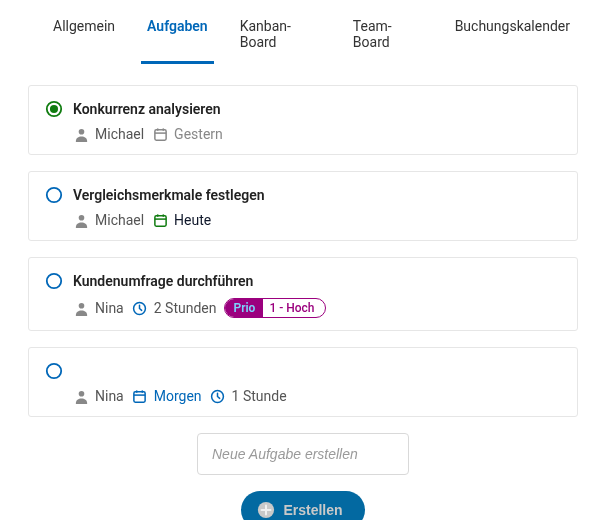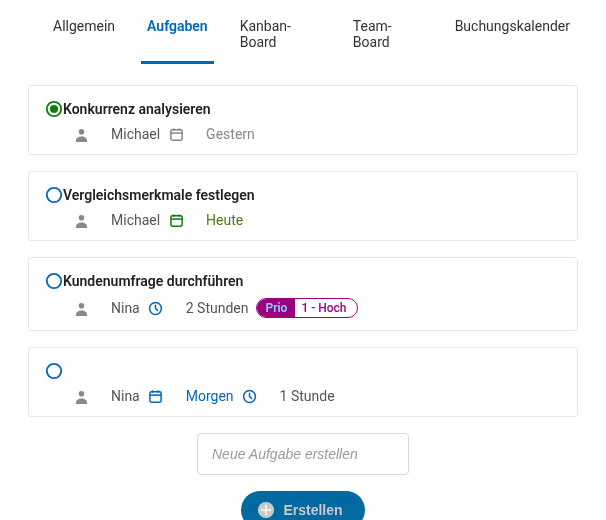--- a/index.html
+++ b/index.html
@@ -49,21 +49,21 @@
   .task {
     border: 1px solid #e6e6e6;
     border-radius: 3px;
     padding: 14px 16px 12px 16px;
     margin-bottom: 16px;
     background: #fff;
   }
   .task-header {
     display: flex;
     align-items: center;
-    gap: 0;
+    gap: 10px;
     margin-bottom: 8px;
   }
   .radio {
     width: 18px;
     height: 18px;
     flex: 0 0 18px;
     display: inline-flex;
     align-items: center;
     justify-content: center;
   }
@@ -76,21 +76,21 @@
     display: flex;
     align-items: center;
     gap: 8px;
     padding-left: 28px;
     font-size: 14px;
     color: #555;
   }
   .meta-group {
     display: flex;
     align-items: flex-start;
-    gap: 22px;
+    gap: 6px;
   }
   .icon {
     width: 16px;
     height: 16px;
     display: inline-flex;
     align-items: center;
     justify-content: center;
   }
   .assignee { color: #555; }
   .prio-badge {
@@ -222,21 +222,21 @@
         </span>
         <span class="meta-group">
           <span class="icon">
             <svg viewBox="0 0 16 16" width="15" height="15" fill="none" stroke="#107c10" stroke-width="1.6">
                 <rect x="2" y="3" width="12" height="11" rx="1.5"></rect>
                 <line x1="2" y1="6.5" x2="14" y2="6.5"></line>
                 <line x1="5" y1="1.5" x2="5" y2="4"></line>
                 <line x1="11" y1="1.5" x2="11" y2="4"></line>
               </svg>
           </span>
-          <span style="color:#4d7c0f">Heute</span>
+          <span style="color:#0f172a">Heute</span>
         </span>
       </div>
     </div>
 
     <div class="task">
       <div class="task-header">
         <span class="radio">
           <svg viewBox="0 0 20 20" width="18" height="18">
               <circle cx="10" cy="10" r="8" fill="none" stroke="#0067b8" stroke-width="2"></circle>
             </svg>

